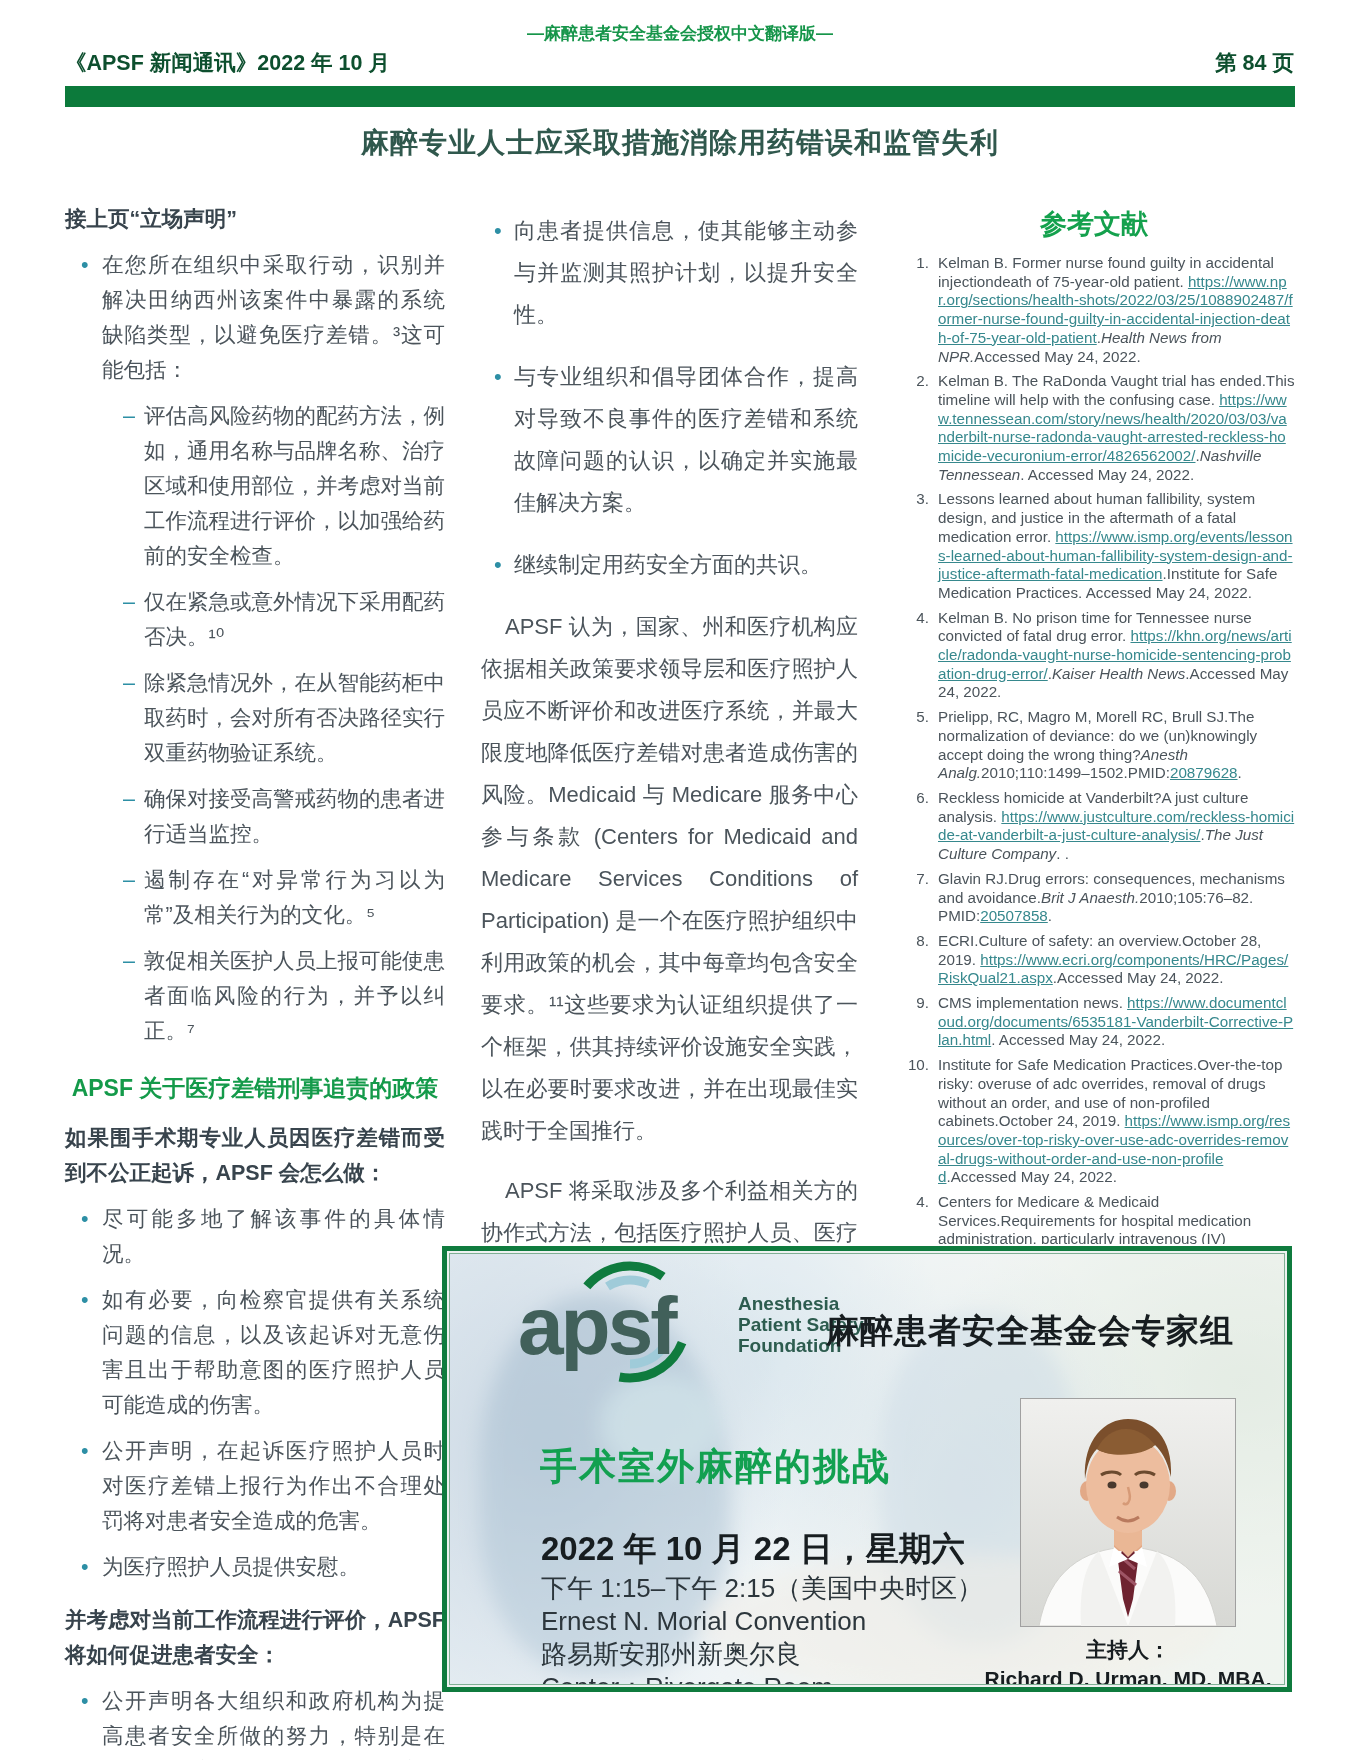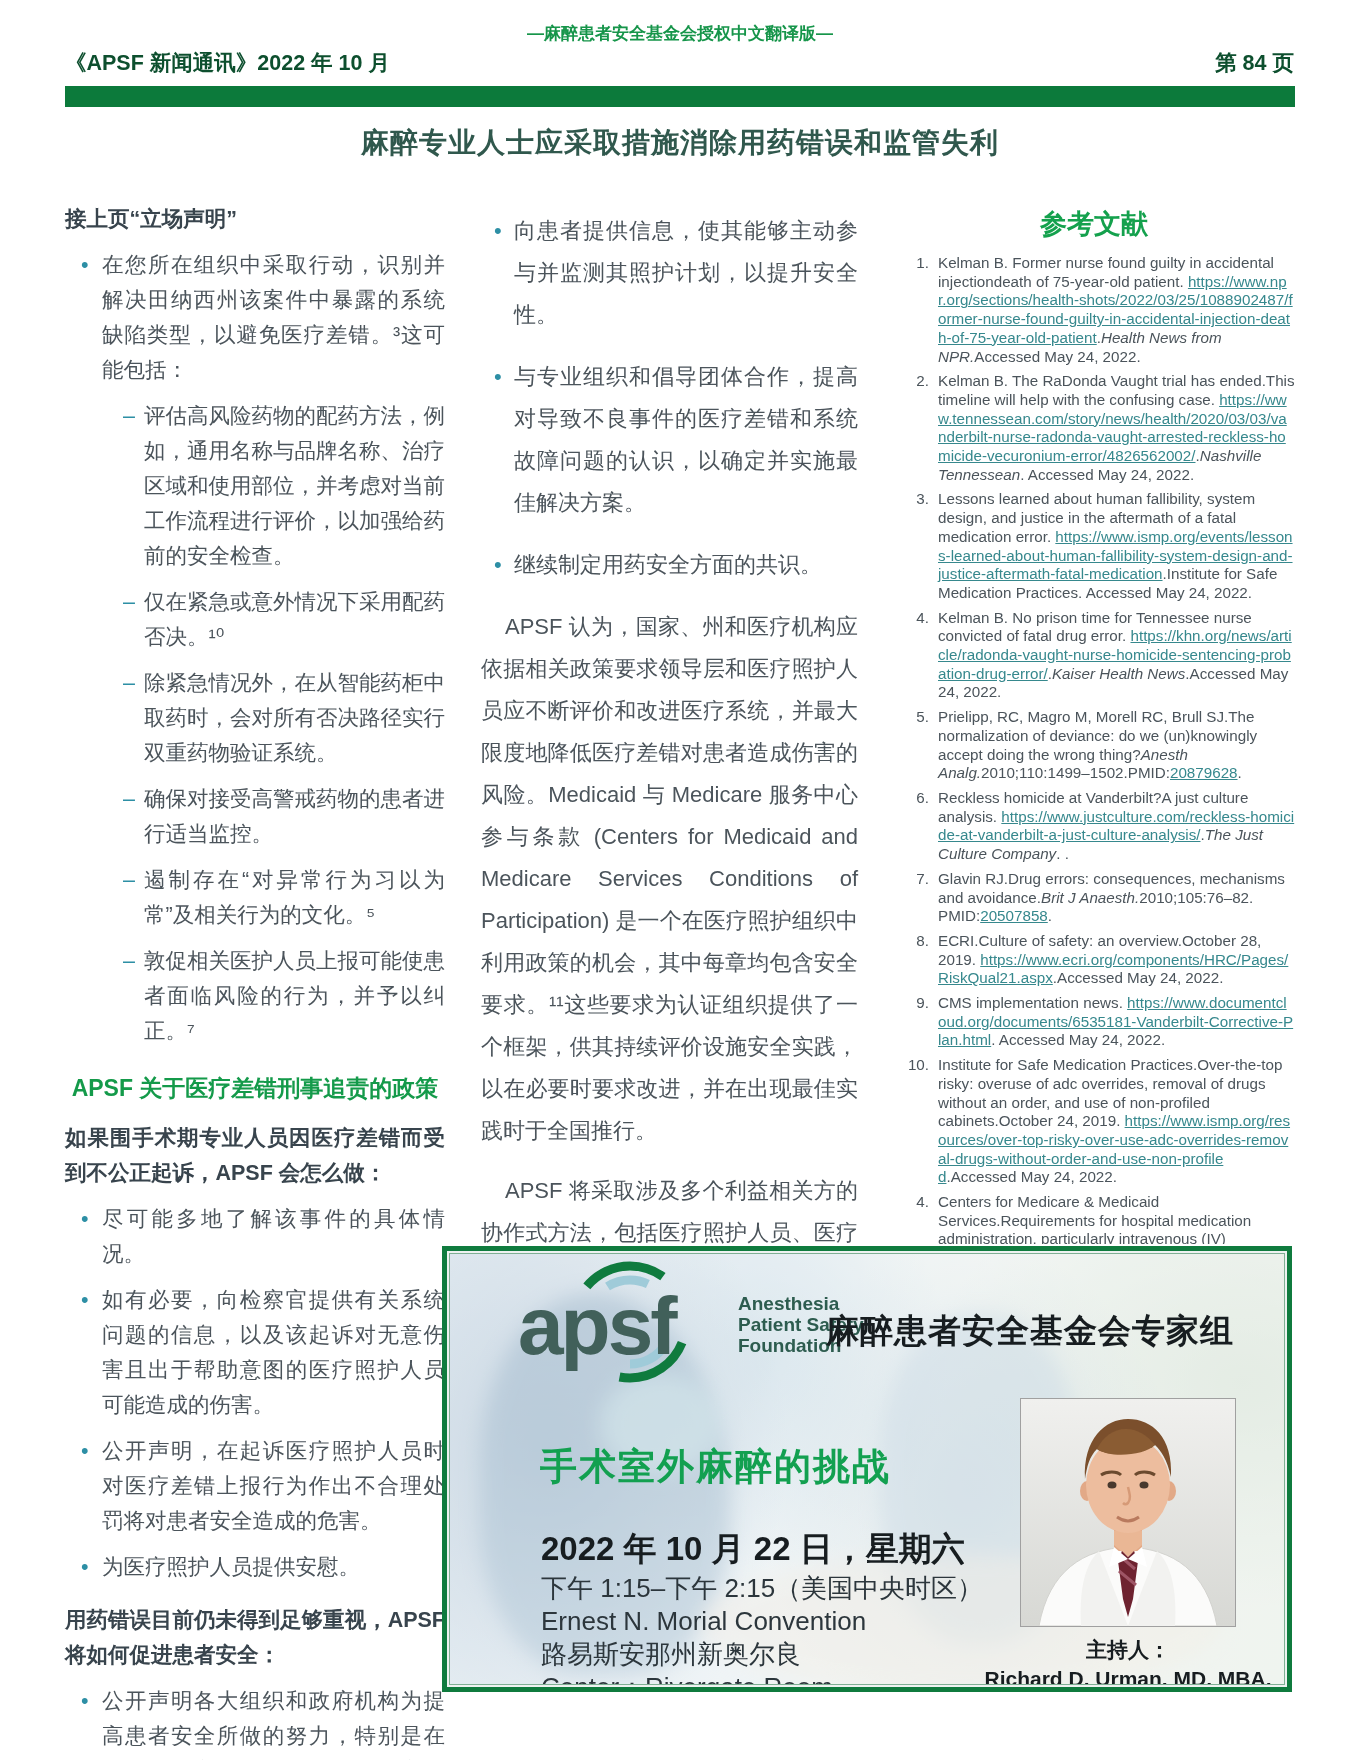--- a/index.html
+++ b/index.html
@@ -119,21 +119,21 @@
         <div class="btext">如有必要，向检察官提供有关系统问题的信息，以及该起诉对无意伤害且出于帮助意图的医疗照护人员可能造成的伤害。</div>
       </div>
       <div class="row bullet">
         <span class="marker">•</span>
         <div class="btext">公开声明，在起诉医疗照护人员时对医疗差错上报行为作出不合理处罚将对患者安全造成的危害。</div>
       </div>
       <div class="row bullet">
         <span class="marker">•</span>
         <div class="btext">为医疗照护人员提供安慰。</div>
       </div>
-      <div class="lead">用药错误目前仍未得到足够重视，APSF 将如何促进患者安全：</div>
+      <div class="lead">并考虑对当前工作流程进行评价，APSF 将如何促进患者安全：</div>
       <div class="row bullet">
         <span class="marker">•</span>
         <div class="btext">公开声明各大组织和政府机构为提高患者安全所做的努力，特别是在用药错误方面，基于其发生频率和持续造成伤害的程度，用药错误目前仍未得到足够重视。</div>
       </div>
     </div>
   <div class="col" id="col2">
       <div class="row bullet">
         <span class="marker">•</span>
         <div class="btext">向患者提供信息，使其能够主动参与并监测其照护计划，以提升安全性。</div>
       </div>

